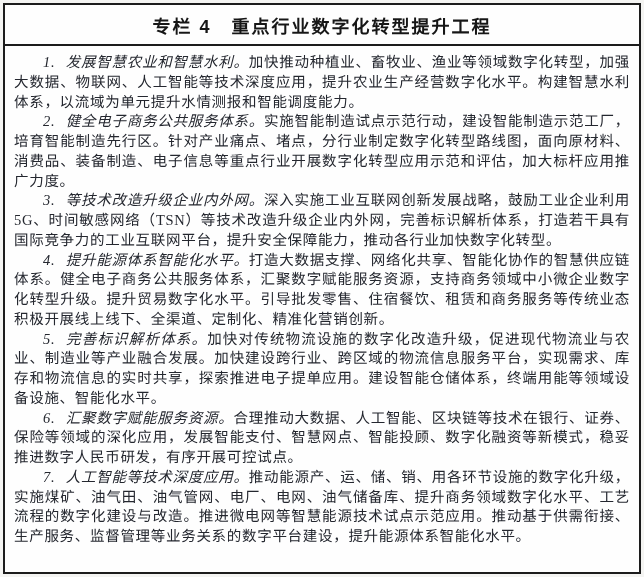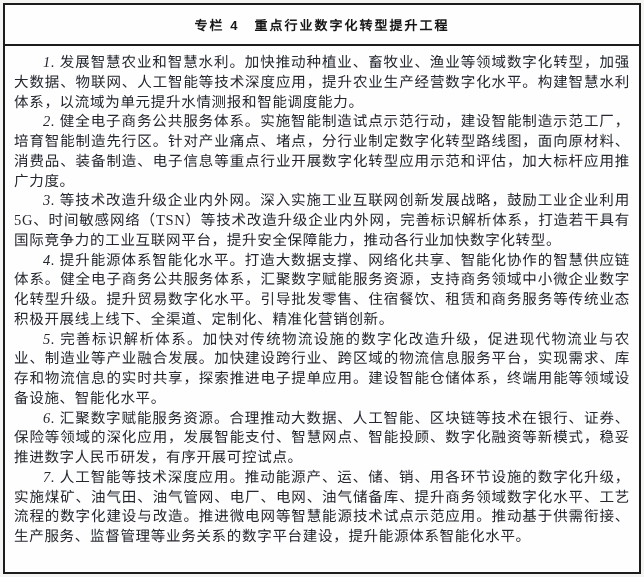--- a/index.html
+++ b/index.html
@@ -28,21 +28,21 @@
     height: 41px;
     flex: 0 0 41px;
     border-bottom: 2px solid #1c1c1c;
     display: flex;
     align-items: center;
     justify-content: center;
   }
   .box-title {
     font-family: "Liberation Sans", "DejaVu Sans", sans-serif;
     font-weight: bold;
-    font-size: 13px;
+    font-size: 18px;
     letter-spacing: 2px;
     color: #161616;
     white-space: pre;
   }
   .box-body {
     box-sizing: border-box;
     flex: 1 1 auto;
     padding: 7px 9px 4px 9px;
     color: #24272f;
     font-size: 14.5px;
@@ -50,20 +50,22 @@
     letter-spacing: 0.7px;
     text-align: justify;
     text-justify: inter-character;
   }
   .paragraph {
     margin: 0;
     text-indent: 2em;
   }
   .para-lead {
     
+    font-style: italic;
+    margin-left: 6px;
   }
   .para-num {
     font-style: italic;
   }
   .para-body {
     font-style: normal;
   }
 </style>
 </head>
 <body>

